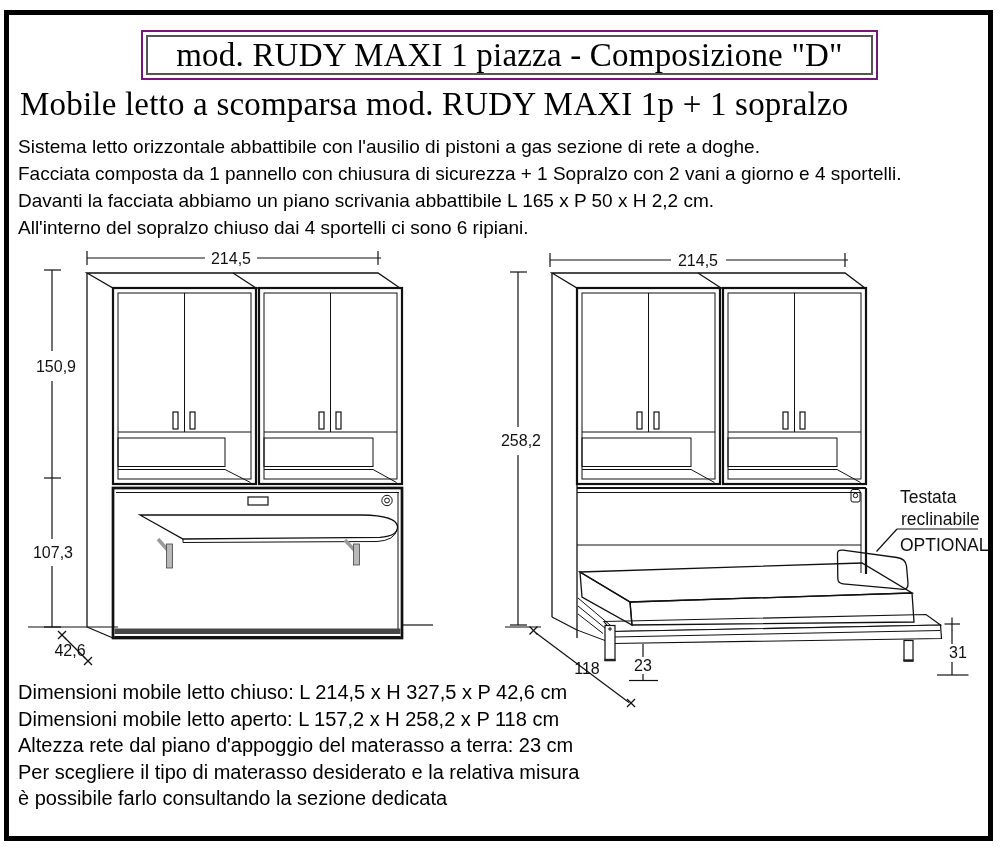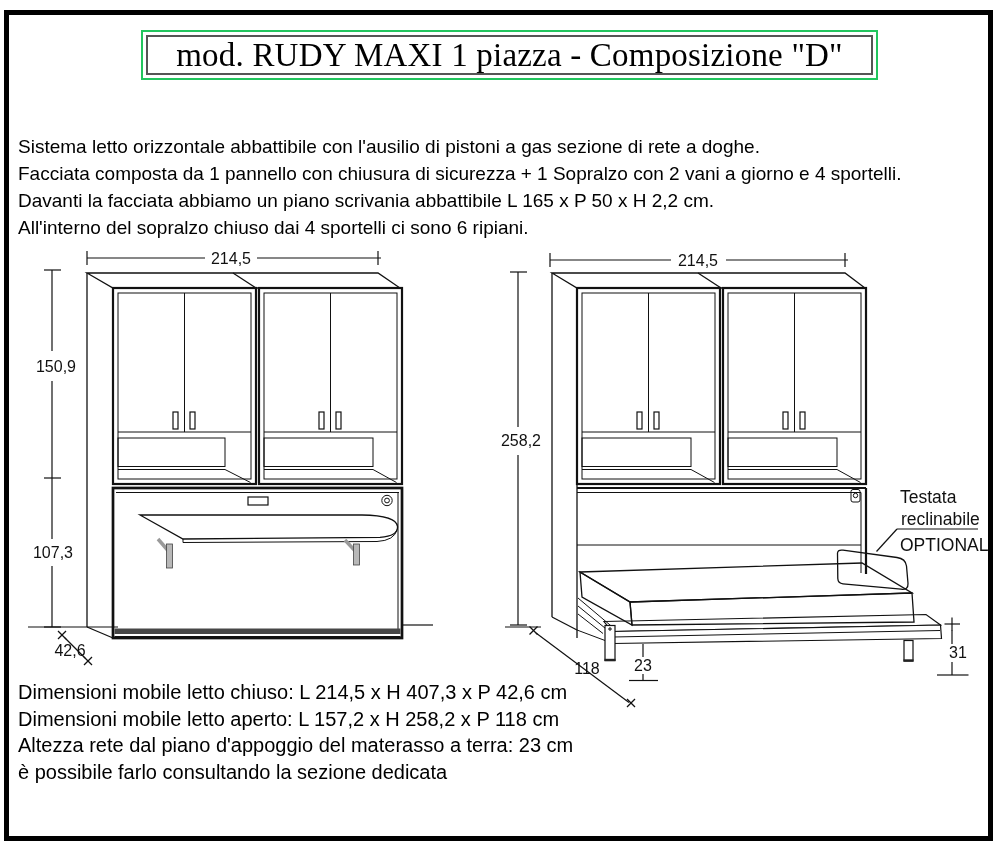--- a/index.html
+++ b/index.html
@@ -1,21 +1,21 @@
 <!DOCTYPE html>
 <html><head>
 <meta charset="utf-8">
 <style>
   html,body{margin:0;padding:0;background:#fff;}
   .canvas{position:relative;width:1000px;height:850px;background:#ffffff;overflow:hidden;
           font-family:"Liberation Sans",sans-serif;color:#000;}
   .page-frame{position:absolute;left:4px;top:10px;width:989px;height:831px;
               border:5px solid #000;box-sizing:border-box;}
   .title-box{position:absolute;left:141px;top:30px;width:737px;height:50px;
-             border:2px solid #22c55e;box-sizing:border-box;padding:3px;}
+             border:2px solid #701a75;box-sizing:border-box;padding:3px;}
   .title-box-inner{width:100%;height:100%;border:2px solid #555;box-sizing:border-box;
                    display:flex;align-items:center;justify-content:center;}
   .doc-title{font-family:"Liberation Serif",serif;font-size:33px;white-space:nowrap;letter-spacing:.2px;}
   .doc-subtitle{position:absolute;left:20px;top:86px;font-family:"Liberation Serif",serif;
                 font-size:33px;white-space:nowrap;letter-spacing:.2px;}
   .description{position:absolute;left:18px;top:133px;font-size:19px;line-height:27px;white-space:nowrap;}
   .specs{position:absolute;left:18px;top:679px;font-size:20px;line-height:26.5px;white-space:nowrap;}
   svg{position:absolute;left:0;top:0;}
   .ln{stroke:#111;stroke-width:1.3;fill:none;}
   .thin{stroke:#111;stroke-width:1;fill:none;}
@@ -31,20 +31,21 @@
 
 <div class="canvas">
   <div class="page-frame"></div>
 
   <div class="title-box">
     <div class="title-box-inner">
       <span class="doc-title">mod. RUDY MAXI 1 piazza - Composizione "D"</span>
     </div>
   </div>
 
+  <div class="doc-subtitle">Mobile letto a scomparsa mod. RUDY MAXI 1p + 1 sopralzo</div>
 
   <div class="description">
     <div>Sistema letto orizzontale abbattibile con l'ausilio di pistoni a gas sezione di rete a doghe.</div>
     <div>Facciata composta da 1 pannello con chiusura di sicurezza + 1 Sopralzo con 2 vani a giorno e 4 sportelli.</div>
     <div>Davanti la facciata abbiamo un piano scrivania abbattibile L 165 x P 50 x H 2,2 cm.</div>
     <div>All'interno del sopralzo chiuso dai 4 sportelli ci sono 6 ripiani.</div>
   </div>
 
   <svg width="1000" height="850" viewBox="0 0 1000 850">
 
@@ -210,18 +211,19 @@
 
       <text class="note" x="900" y="503">Testata</text>
       <text class="note" x="901" y="525">reclinabile</text>
       <line class="dimln" x1="897" y1="529" x2="978" y2="529"></line>
       <line class="dimln" x1="897" y1="529" x2="876.5" y2="551.5"></line>
       <text class="note" x="900" y="551">OPTIONAL</text>
     </g>
   </svg>
 
   <div class="specs">
-    <div>Dimensioni mobile letto chiuso: L 214,5 x H 407,3 x P 42,6 cm</div>
+    <div>Dimensioni mobile letto chiuso: L 214,5 x H 327,5 x P 42,6 cm</div>
     <div>Dimensioni mobile letto aperto: L 157,2 x H 258,2 x P 118 cm</div>
     <div>Altezza rete dal piano d'appoggio del materasso a terra: 23 cm</div>
+    <div>Per scegliere il tipo di materasso desiderato e la relativa misura</div>
     <div>è possibile farlo consultando la sezione dedicata</div>
   </div>
 </div>
 
 </body></html>

